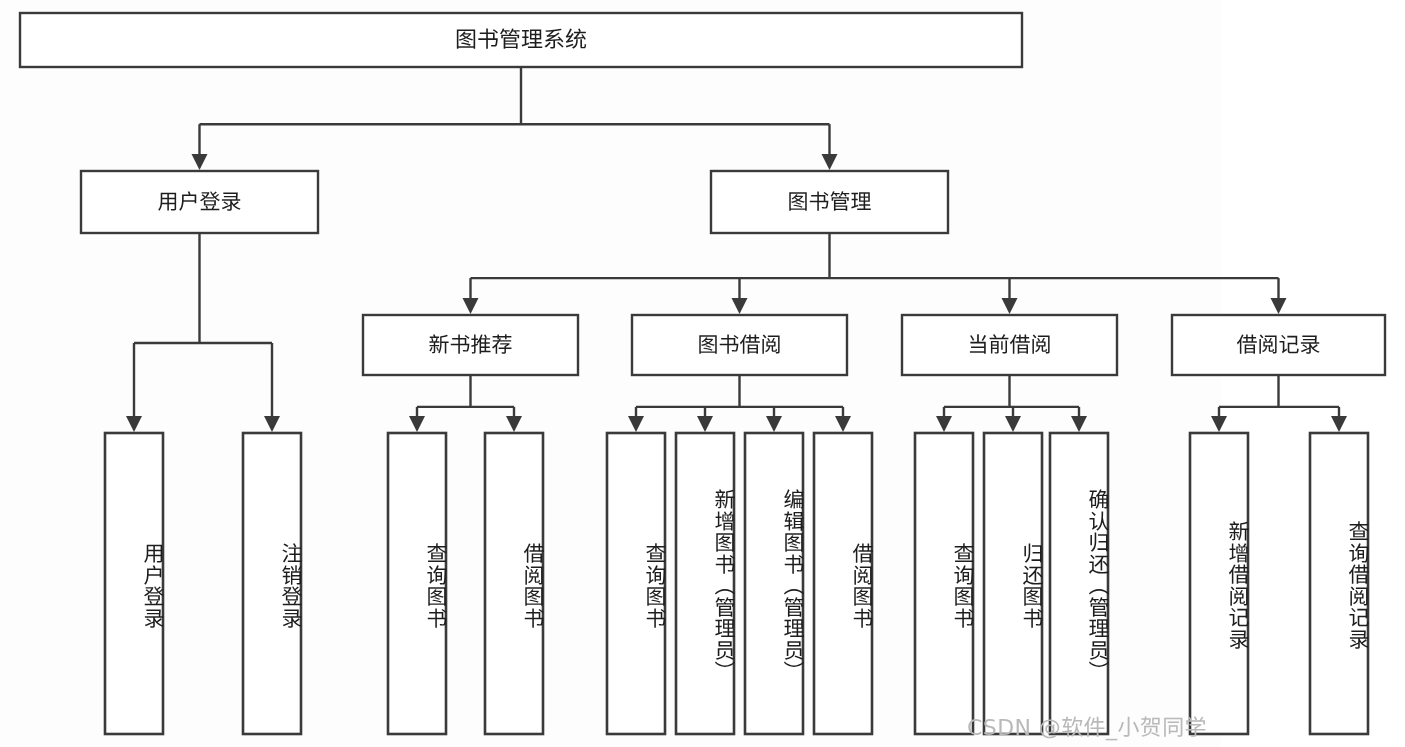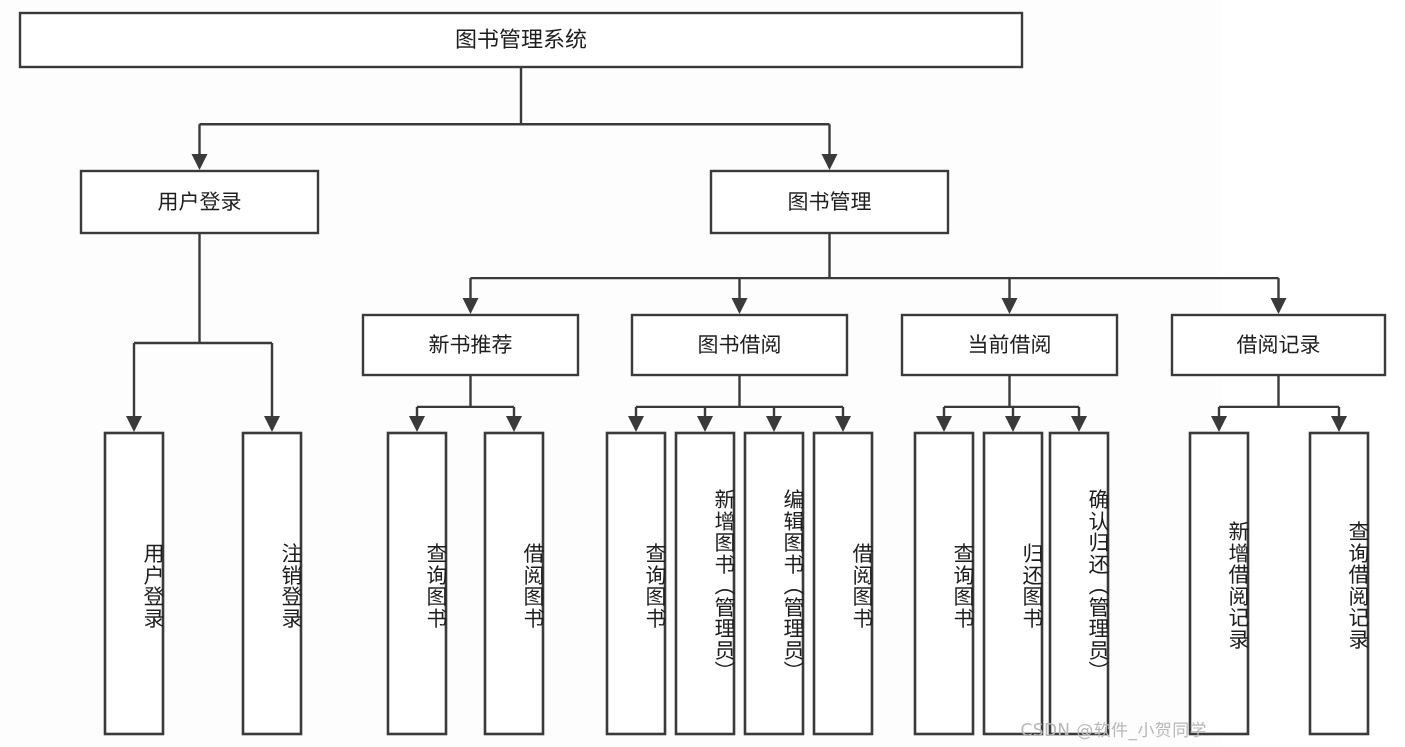--- a/index.html
+++ b/index.html
@@ -71,21 +71,21 @@
     color: #1d1d1d;
     letter-spacing: 0.5px;
     white-space: nowrap;
     pointer-events: none;
   }
   .watermark {
     position: absolute;
     right: 14px;
     bottom: 6px;
     font-family: "DejaVu Sans", "Liberation Sans", sans-serif;
-    font-size: 17px;
+    font-size: 22px;
     color: #b9b9b9;
     letter-spacing: 0.4px;
     user-select: none;
   }
 </style>
 </head>
 <body>
 
 <div id="diagram-root">
 

